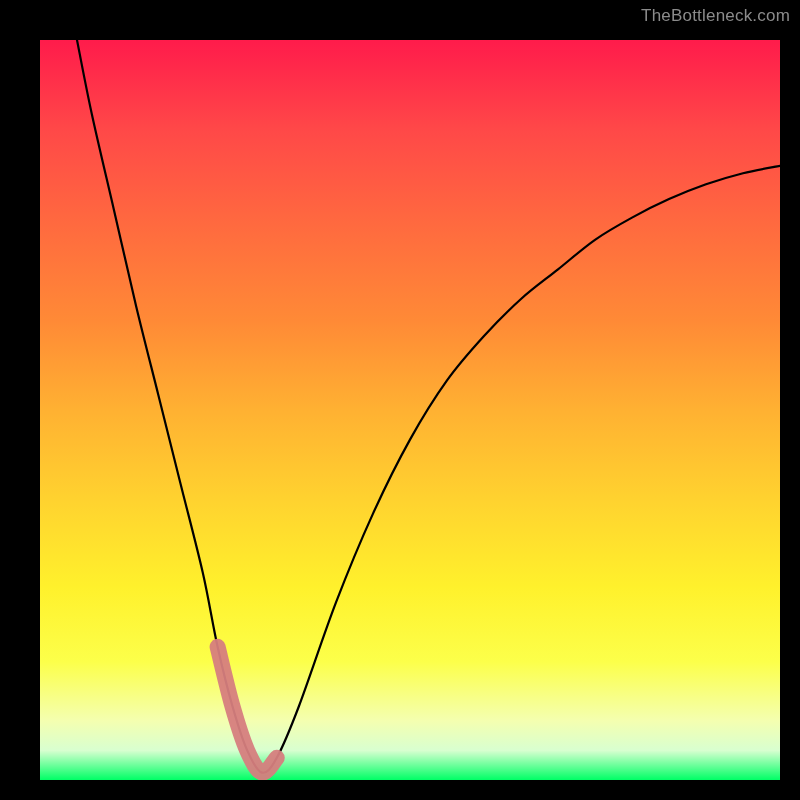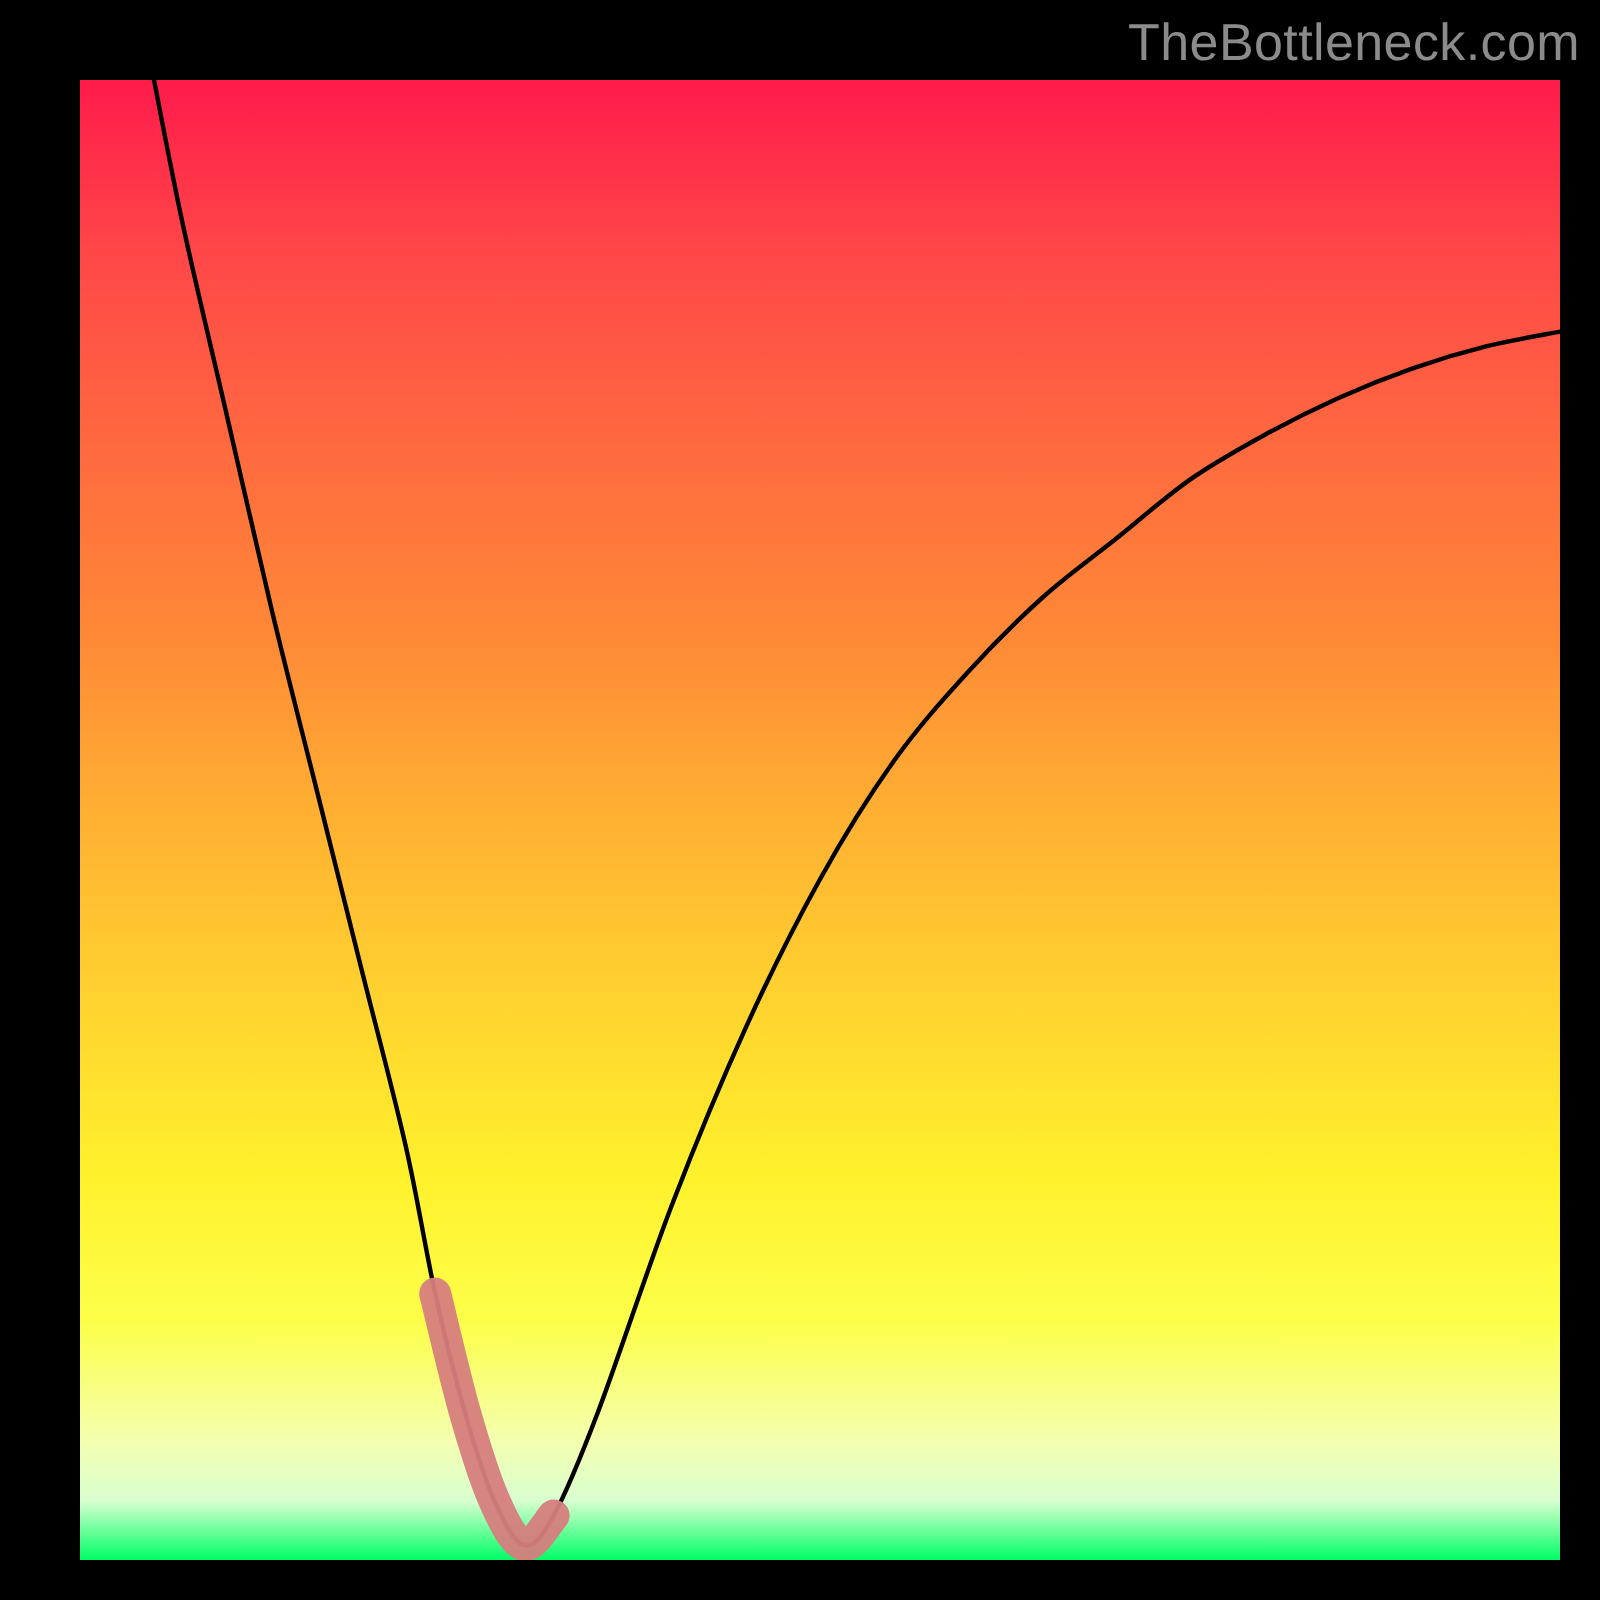--- a/index.html
+++ b/index.html
@@ -37,21 +37,21 @@
       #f4ffb0 92%,
       #d8ffd0 96%,
       #00ff66 100%
     );
   }
   .watermark {
     position: absolute;
     top: 6px;
     right: 10px;
     color: #8b8b8b;
-    font-size: 26px;
+    font-size: 17px;
     letter-spacing: 0.2px;
     font-weight: 500;
     user-select: none;
   }
   svg.curve {
     position: absolute;
     left: 0;
     top: 0;
     width: 740px;
     height: 740px;

